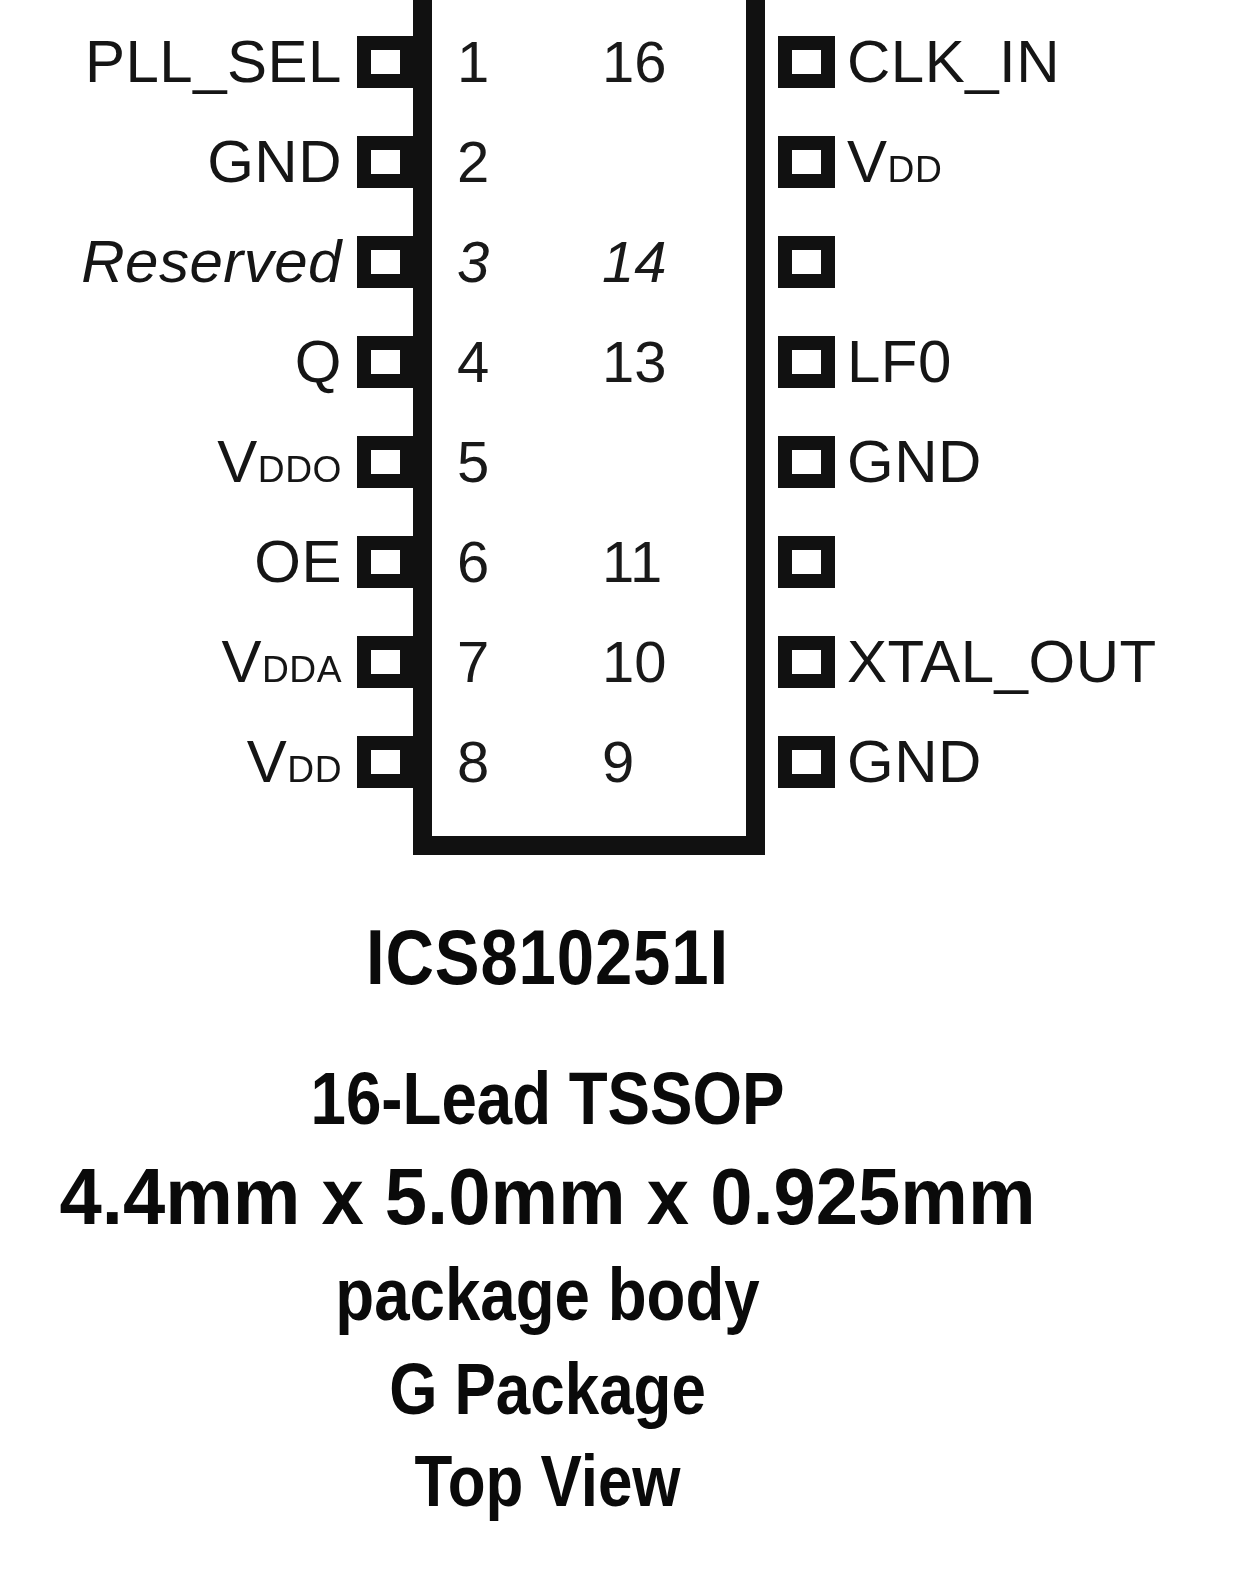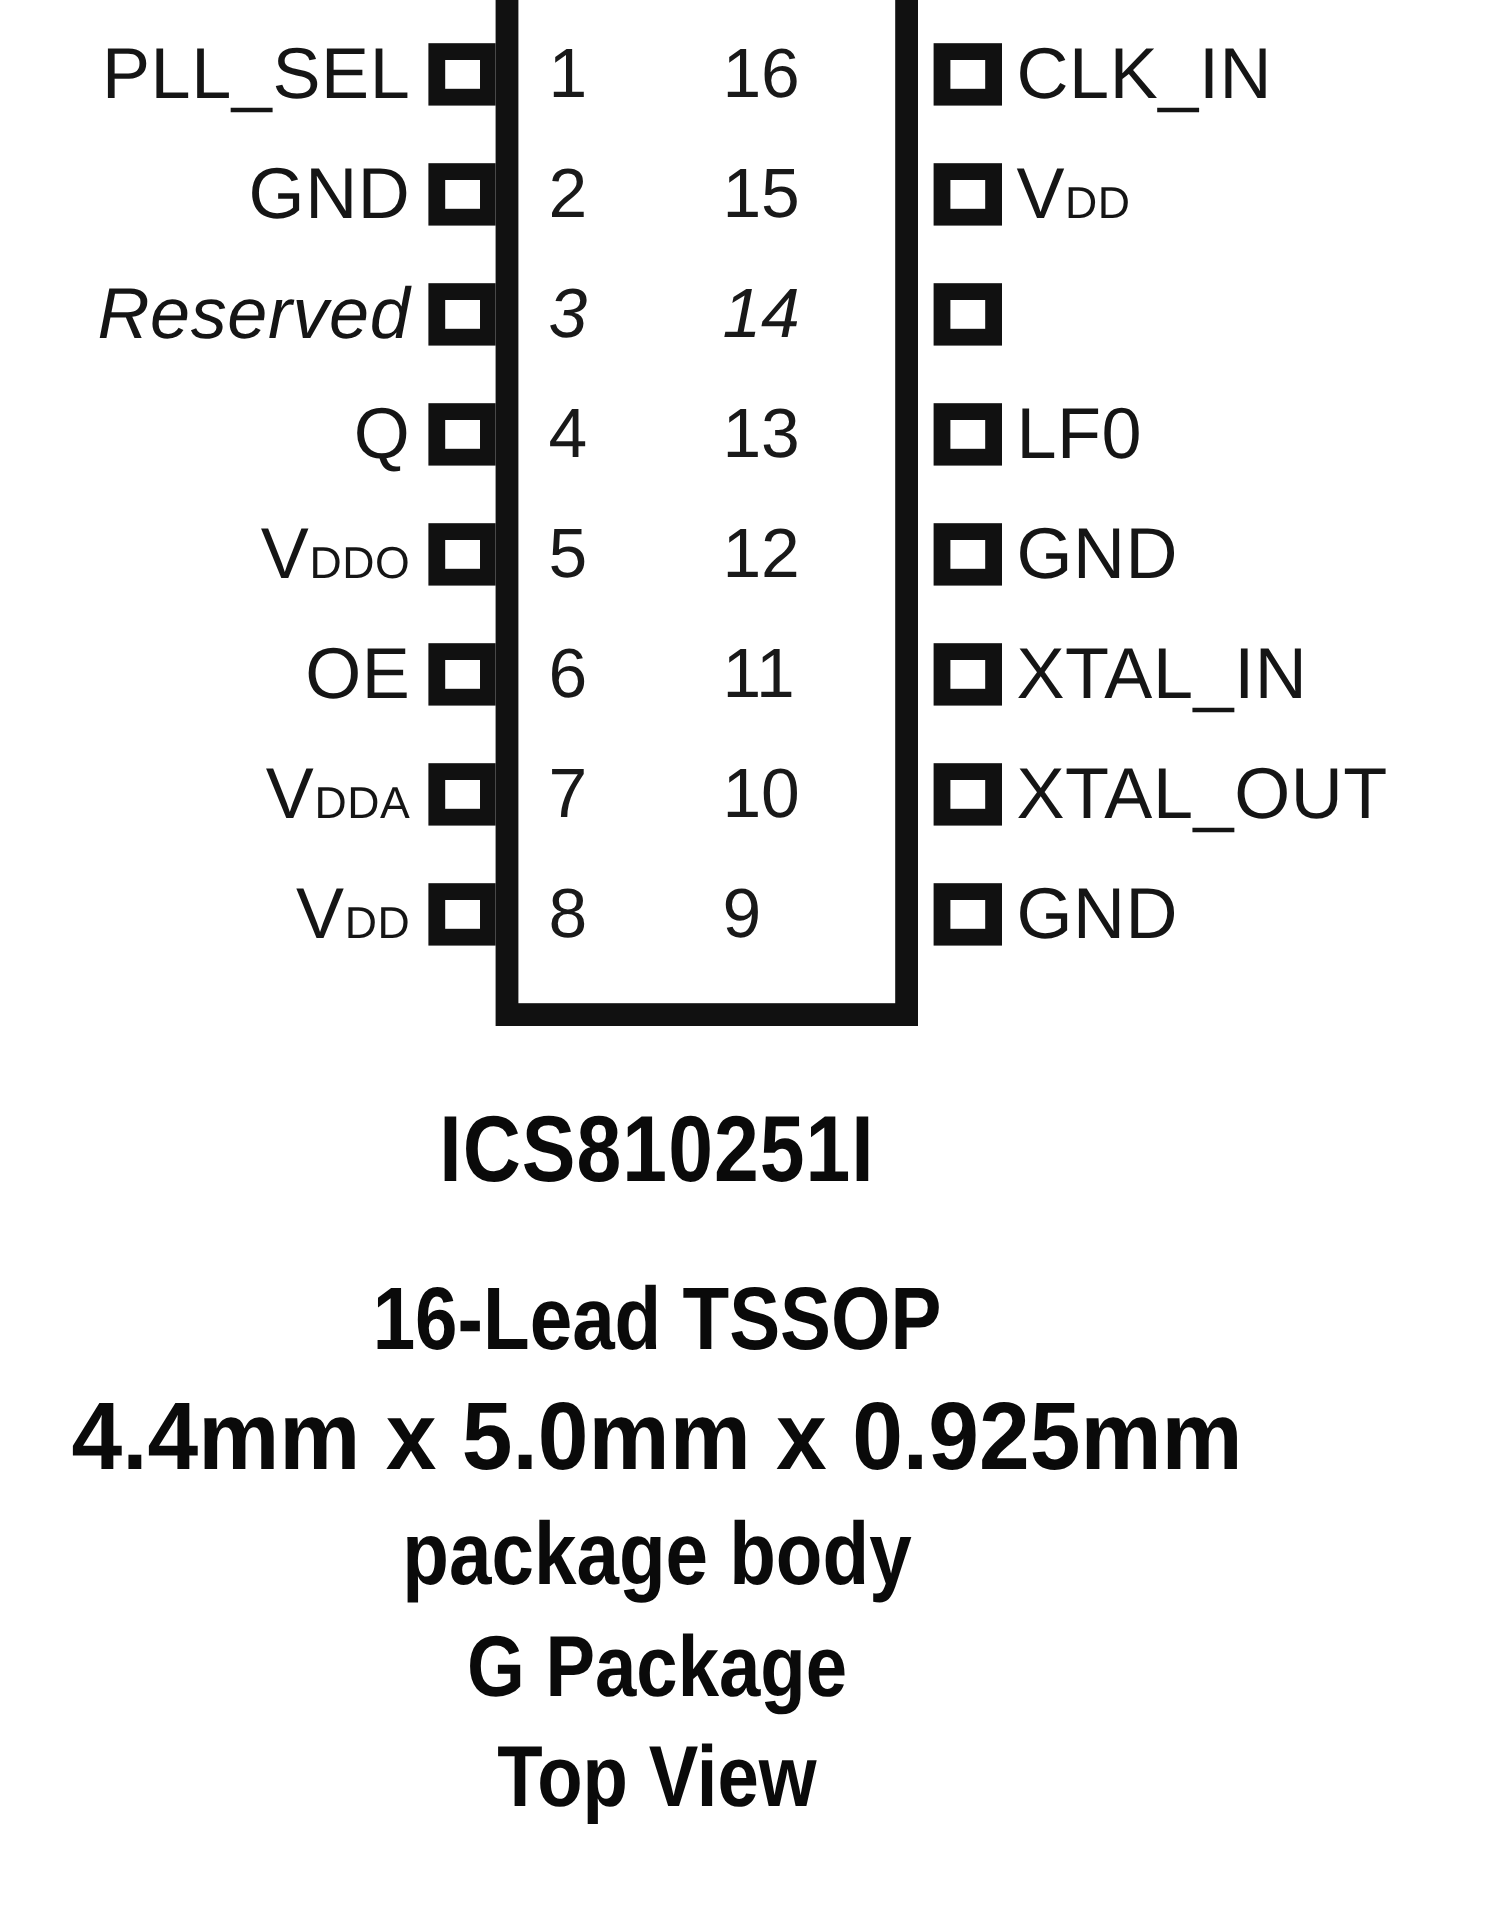--- a/index.html
+++ b/index.html
@@ -165,21 +165,20 @@
           <div class="lead left"></div>
           <div class="pin-number left">1</div>
           <div class="pin-number right">16</div>
           <div class="lead right"></div>
           <div class="pin-label right">CLK_IN</div>
         </div>
         <div class="pin-row" style="top: 112px;">
           <div class="pin-label left">GND</div>
           <div class="lead left"></div>
           <div class="pin-number left">2</div>
-          <div class="pin-number right">15</div>
           <div class="lead right"></div>
           <div class="pin-label right">V<sub>DD</sub></div>
         </div>
         <div class="pin-row" style="top: 212px; font-style: italic;">
           <div class="pin-label left">Reserved</div>
           <div class="lead left"></div>
           <div class="pin-number left">3</div>
           <div class="pin-number right">14</div>
           <div class="lead right"></div>
         </div>
@@ -188,31 +187,29 @@
           <div class="lead left"></div>
           <div class="pin-number left">4</div>
           <div class="pin-number right">13</div>
           <div class="lead right"></div>
           <div class="pin-label right">LF0</div>
         </div>
         <div class="pin-row" style="top: 412px;">
           <div class="pin-label left">V<sub>DDO</sub></div>
           <div class="lead left"></div>
           <div class="pin-number left">5</div>
-          <div class="pin-number right">12</div>
           <div class="lead right"></div>
           <div class="pin-label right">GND</div>
         </div>
         <div class="pin-row" style="top: 512px;">
           <div class="pin-label left">OE</div>
           <div class="lead left"></div>
           <div class="pin-number left">6</div>
           <div class="pin-number right">11</div>
           <div class="lead right"></div>
-          <div class="pin-label right">XTAL_IN</div>
         </div>
         <div class="pin-row" style="top: 612px;">
           <div class="pin-label left">V<sub>DDA</sub></div>
           <div class="lead left"></div>
           <div class="pin-number left">7</div>
           <div class="pin-number right">10</div>
           <div class="lead right"></div>
           <div class="pin-label right">XTAL_OUT</div>
         </div>
         <div class="pin-row" style="top: 712px;">

